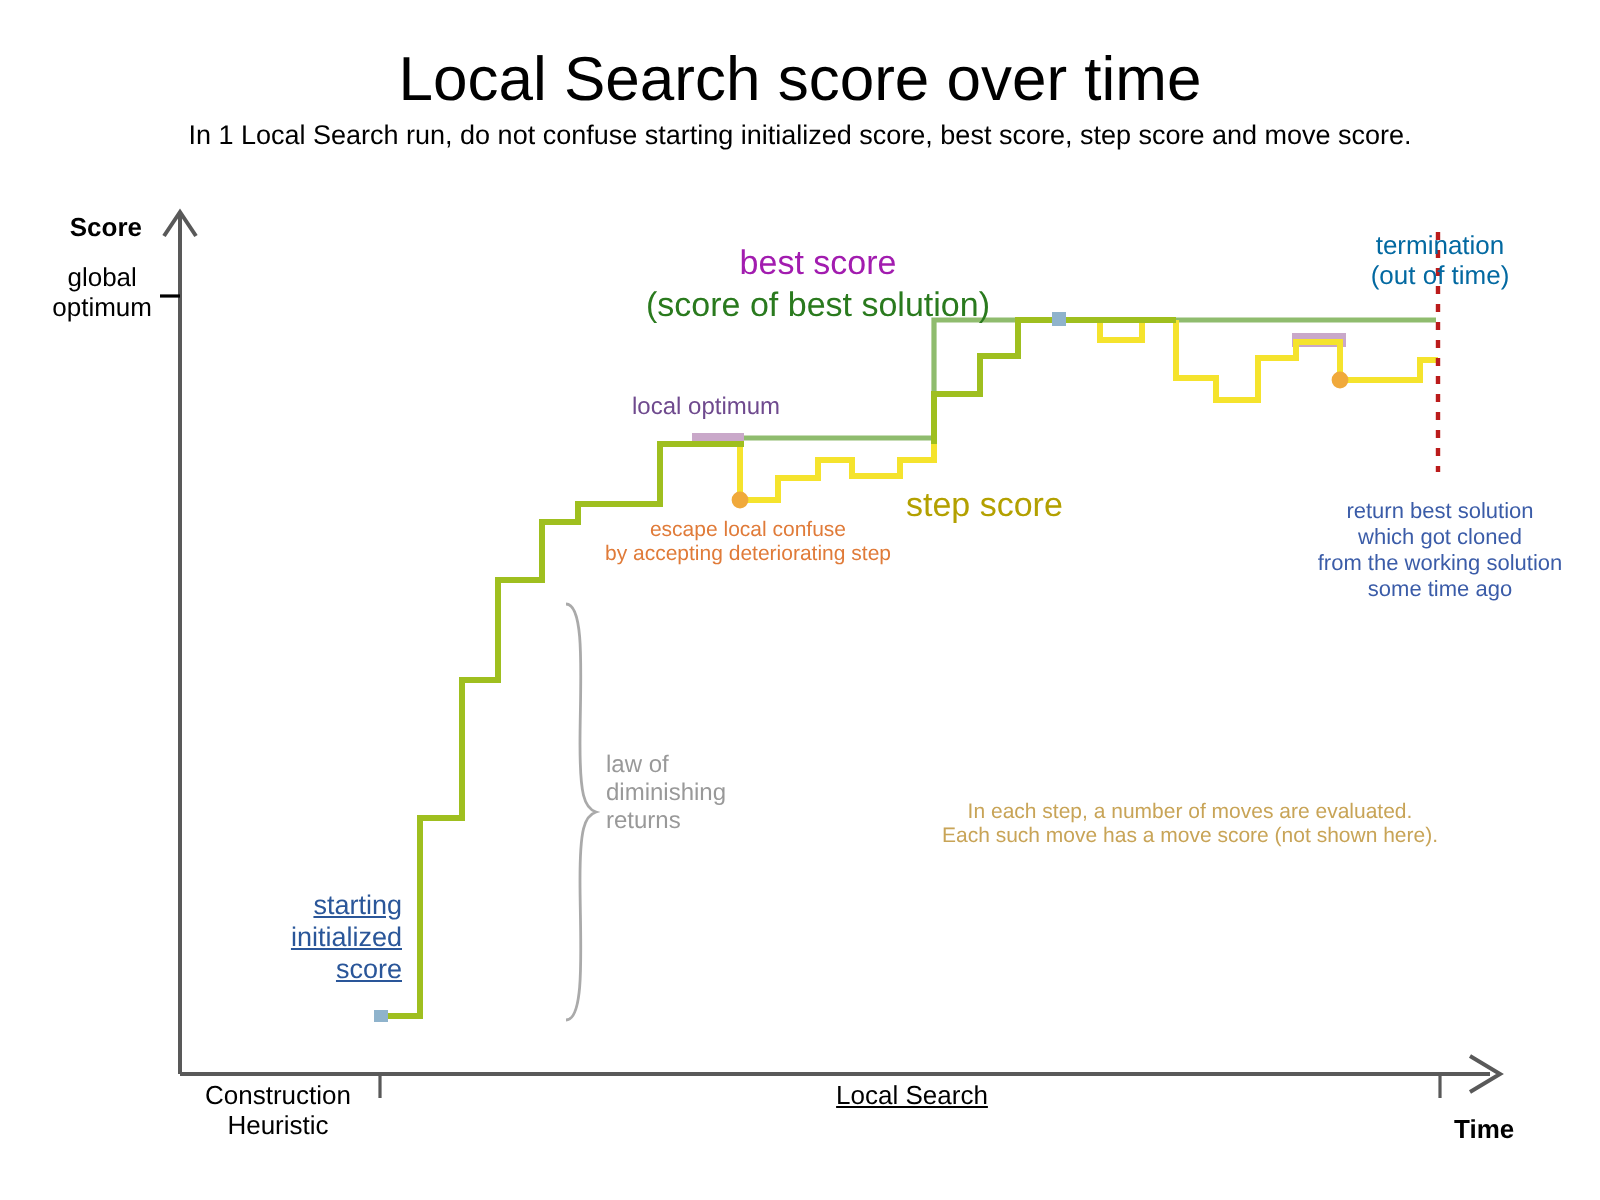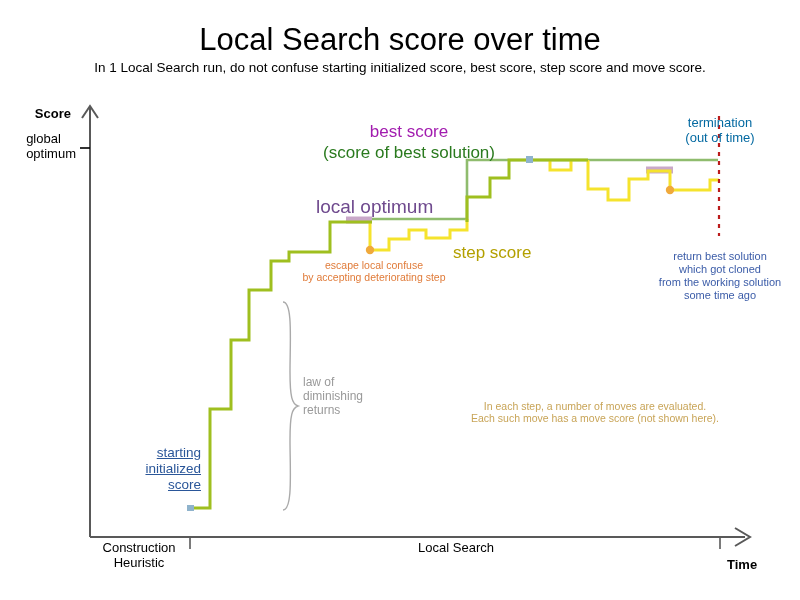--- a/index.html
+++ b/index.html
@@ -18,21 +18,21 @@
 
   .title{font-size:31px;color:#000000;top:22px;left:400px;}
   .subtitle{font-size:13.5px;color:#000000;top:60px;left:400px;}
 
   .axis-name{font-size:13px;font-weight:bold;color:#000000;}
   .axis-tickname{font-size:13px;color:#000000;}
 
   .best-title{font-size:17px;font-weight:normal;color:#a21caf;top:122px;left:409px;}
   .best-sub{font-size:17px;color:#2a7a1e;top:143px;left:409px;}
 
-  .localopt{font-size:19px;color:#6f4a8e;top:196px;left:316px;}
+  .localopt{font-size:12px;color:#6f4a8e;top:196px;left:316px;}
   .stepscore{font-size:17px;font-weight:normal;color:#b3a000;top:243px;left:453px;}
 
   .escape{font-size:10.5px;color:#e07b39;top:259px;left:374px;}
   .movenote{font-size:10.5px;color:#c8a457;top:400px;left:595px;}
 
   .startscore{font-size:13.5px;color:#2a5699;top:445px;left:201px;}
   .law{font-size:12px;color:#999999;top:375px;left:303px;}
   .bluenote{font-size:11px;color:#3b5ca8;top:250px;left:720px;}
   .termination{font-size:13px;color:#0369a1;top:86px;left:720px;margin-top:29px;}
 </style>
@@ -93,27 +93,27 @@
     <g>
       <line x1="719" y1="116" x2="719" y2="236" stroke="#bb1b1b" stroke-width="2.2" stroke-dasharray="4 5" stroke-linecap="butt"></line>
     </g>
 
   </svg>
 
   <div class="lbl title ctr">Local Search score over time</div>
   <div class="lbl subtitle ctr">In 1 Local Search run, do not confuse starting initialized score, best score, step score and move score.</div>
 
   <div class="lbl axis-name rgt" style="top:106px;left:71px;">Score</div>
-  <div class="lbl axis-tickname rgt" style="top:131px;left:76px;text-align:left;">global
+  <div class="lbl axis-tickname rgt" style="top:131px;left:76px;text-align:center;">global
 optimum</div>
 
   <div class="lbl axis-name" style="top:557px;left:727px;">Time</div>
   <div class="lbl axis-tickname ctr" style="top:540px;left:139px;">Construction
 Heuristic</div>
-  <div class="lbl axis-tickname ctr" style="top:540px;left:456px;">Local Search</div>
+  <div class="lbl axis-tickname ctr" style="top:540px;left:456px;text-decoration:underline;">Local Search</div>
 
   <div class="lbl best-title ctr">best score</div>
   <div class="lbl best-sub ctr">(score of best solution)</div>
 
   <div class="lbl localopt">local optimum</div>
 
   <div class="lbl stepscore">step score</div>
 
   <div class="lbl escape ctr">escape local confuse
 by accepting deteriorating step</div>

